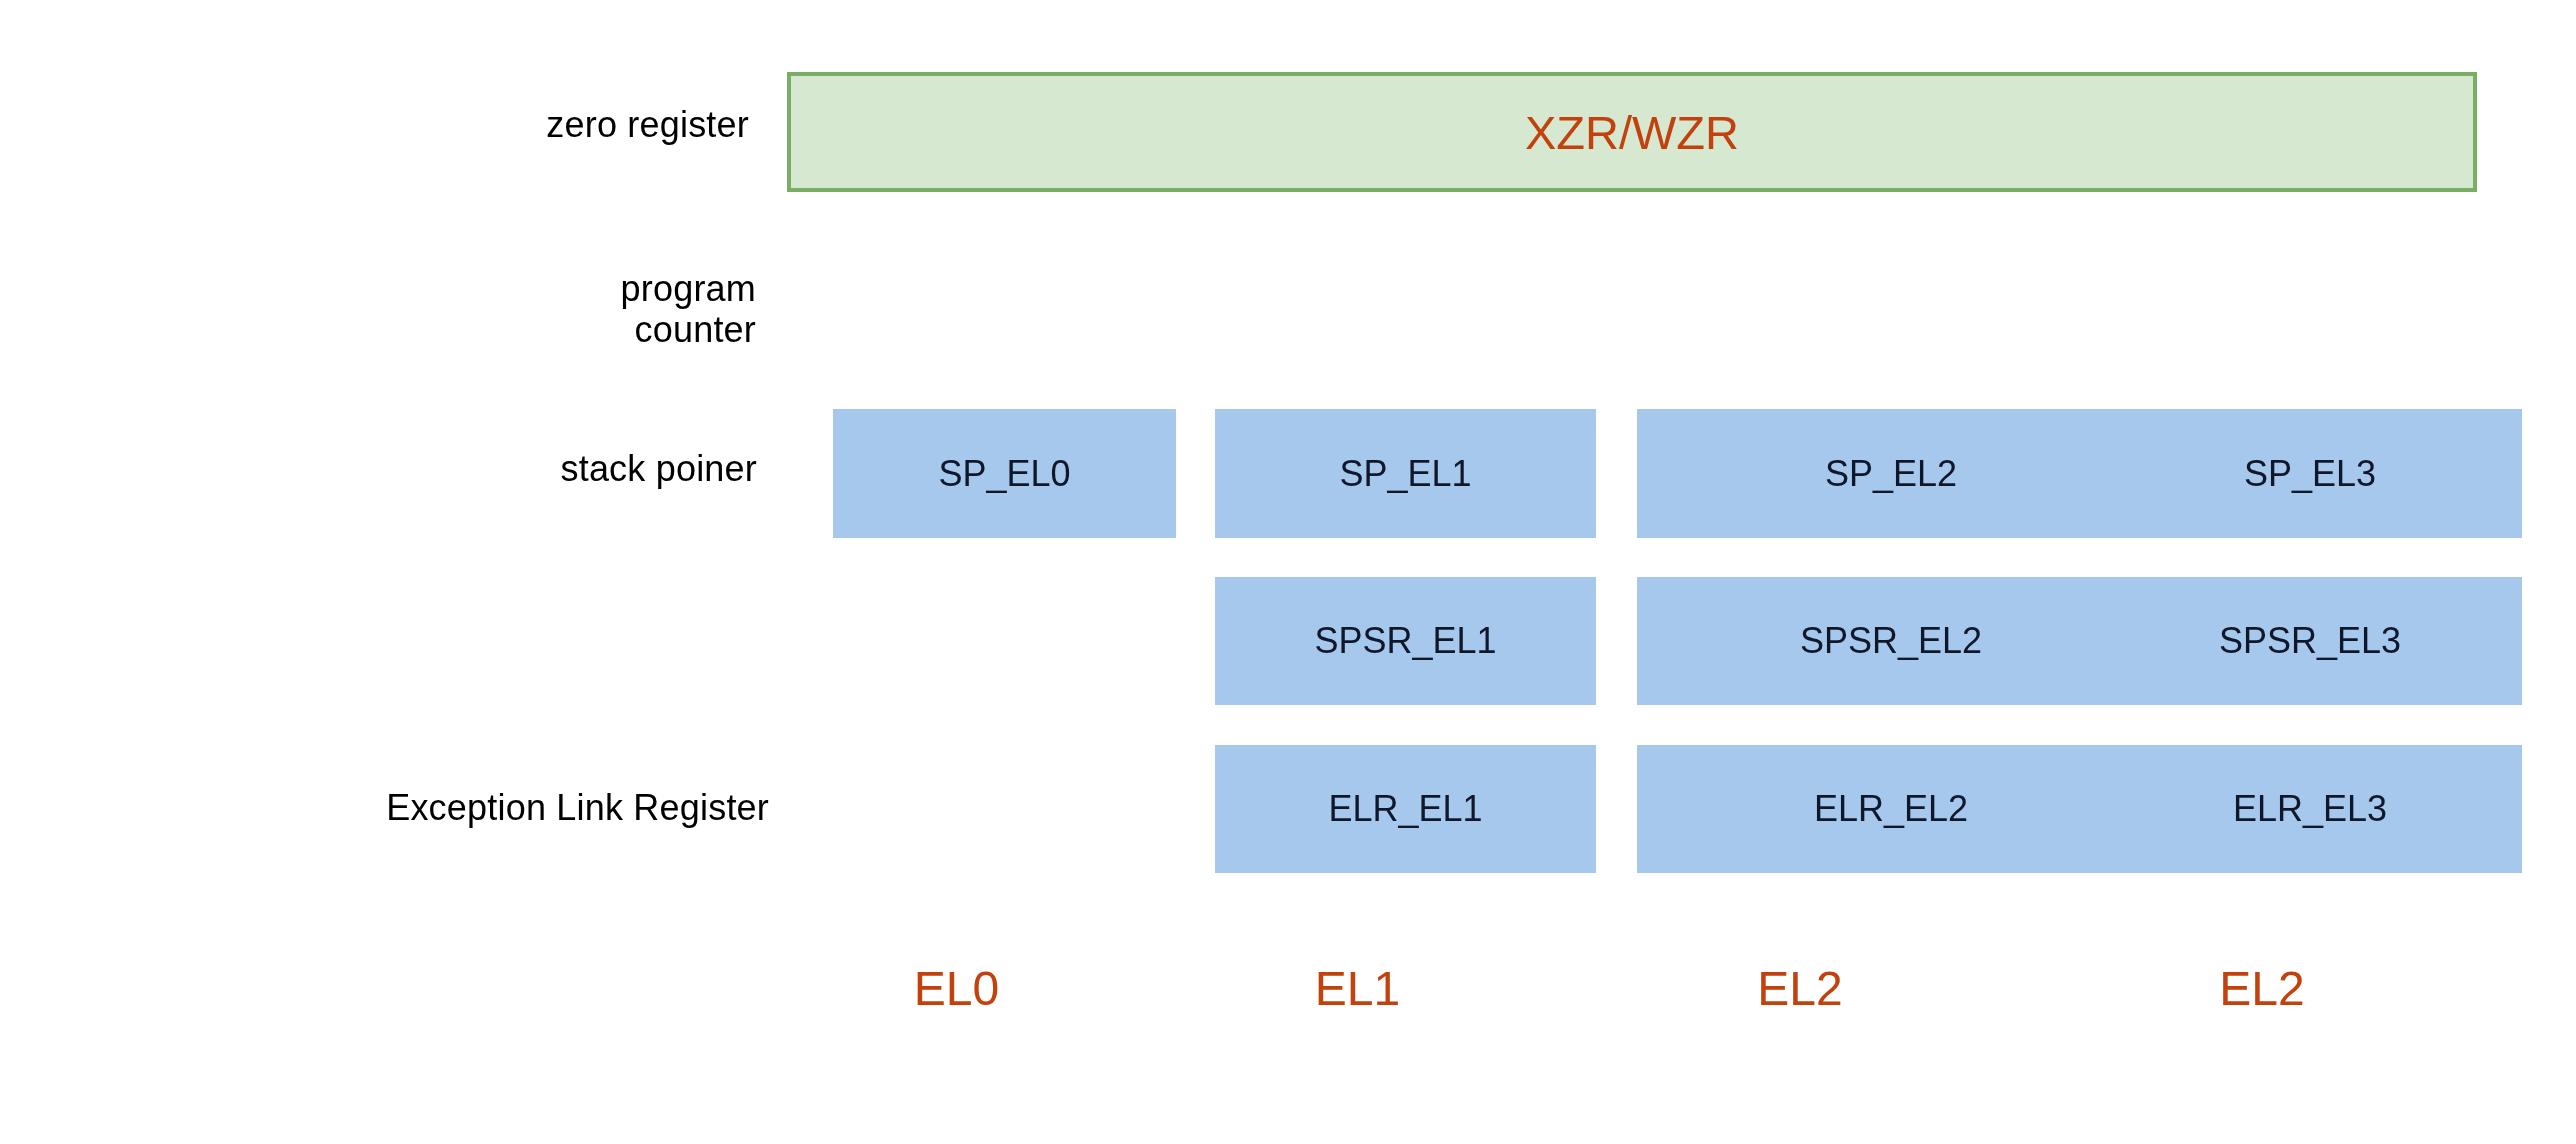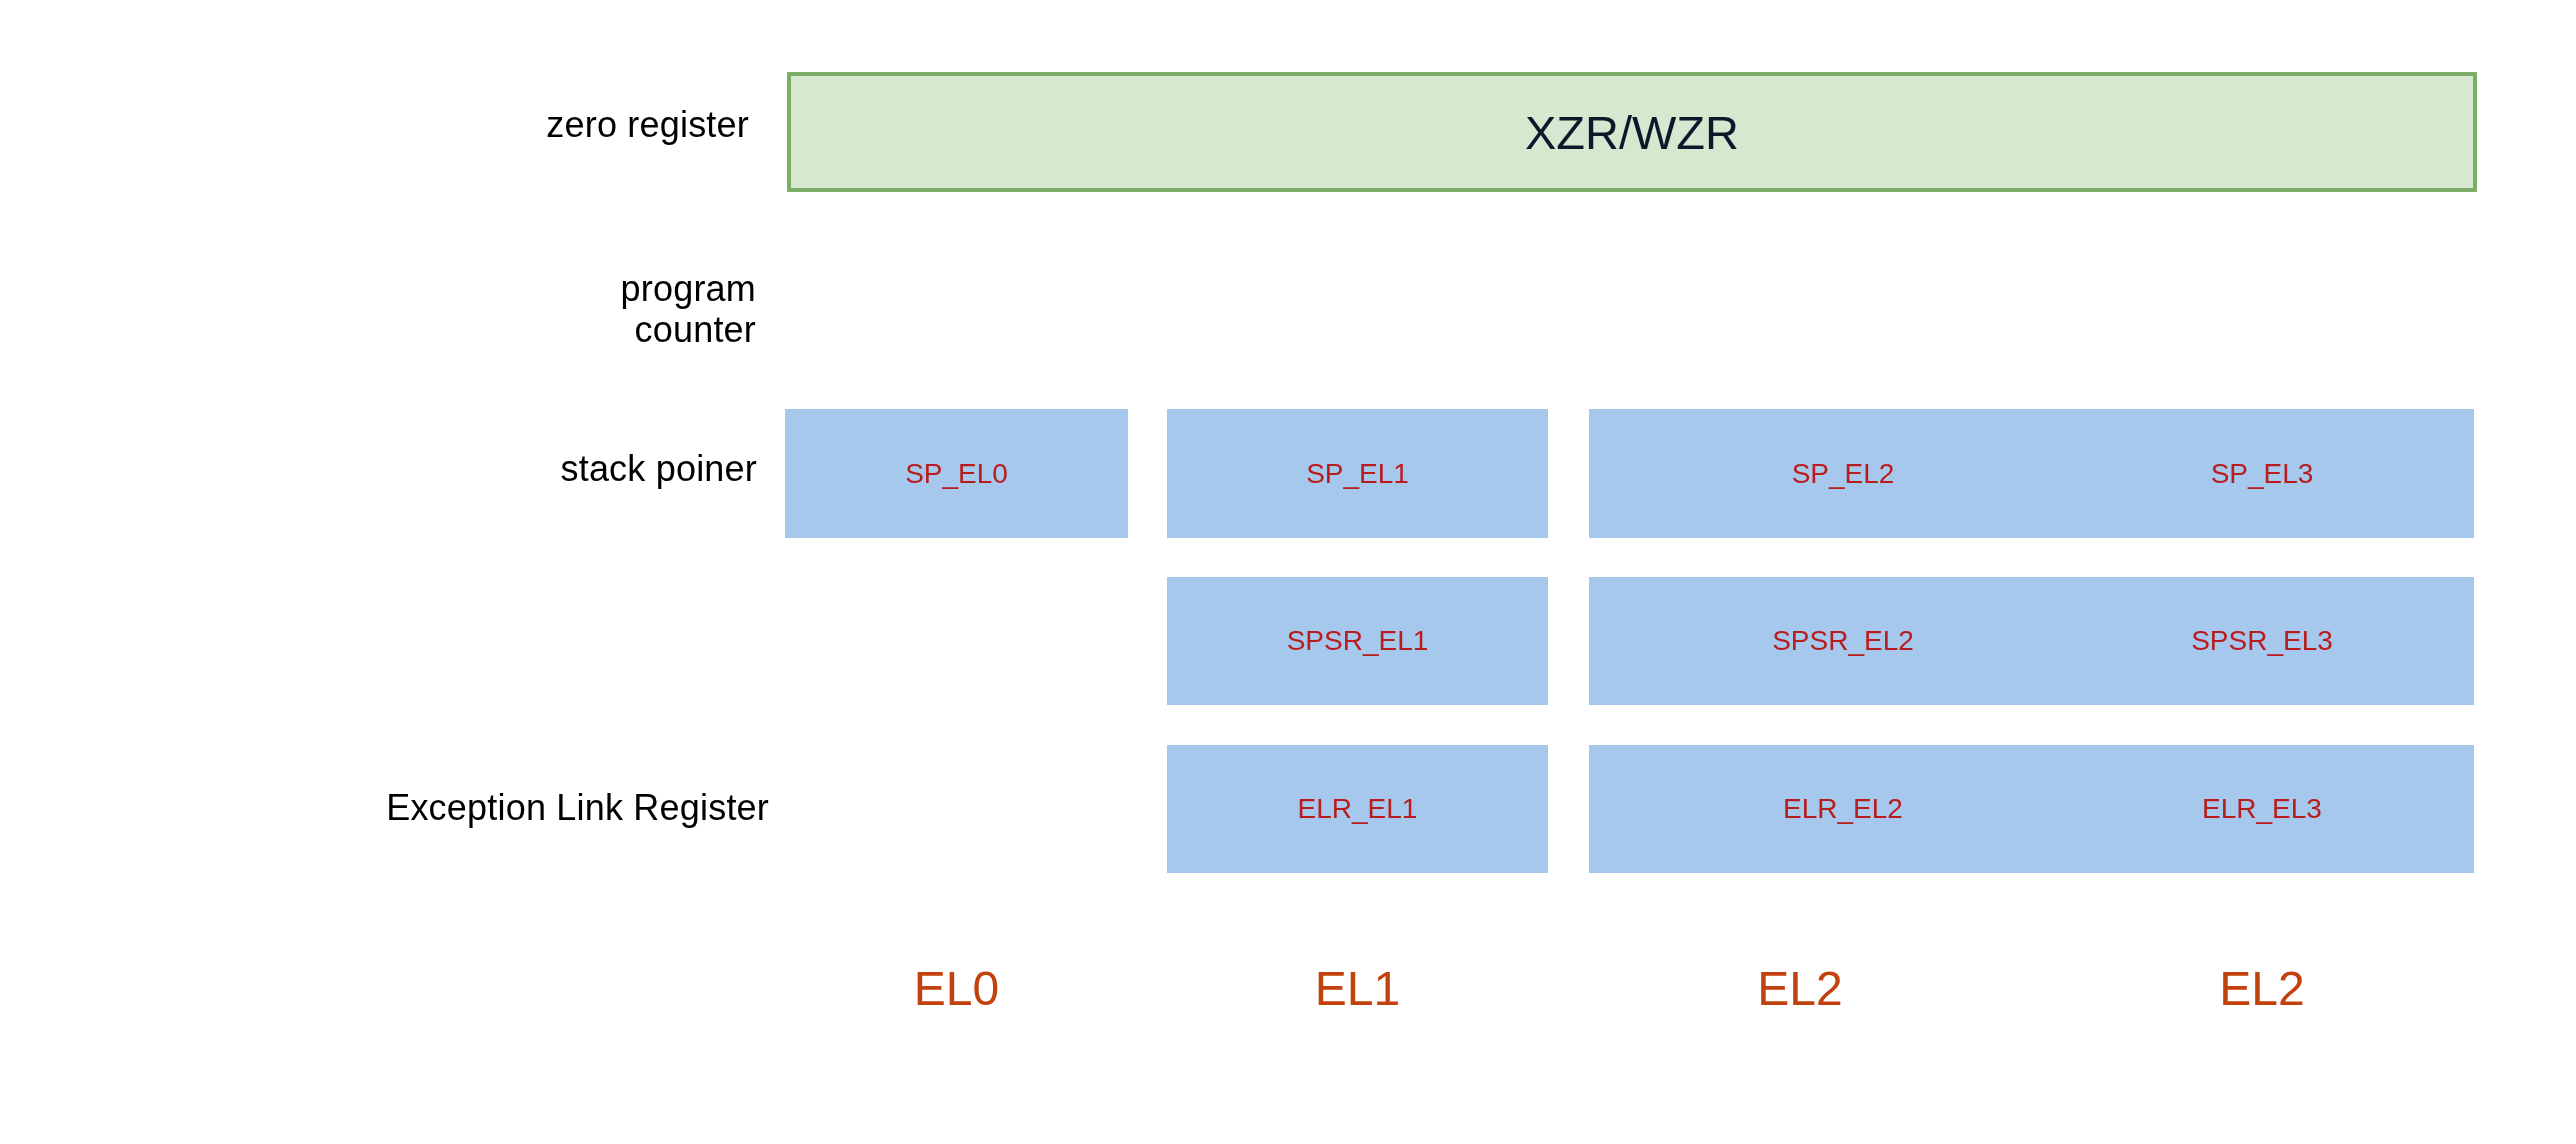--- a/index.html
+++ b/index.html
@@ -43,35 +43,36 @@
   
   .green-box {
     position: absolute;
     background: #d7e8d0;
     border: 4.2px solid #7aad65;
     box-sizing: border-box;
     display: flex;
     align-items: center;
     justify-content: center;
     font-size: 47px;
-    color: #0f172a;
+    color: #c2410c;
   }
   .gb-xzr { left: 787px; top: 72px;  width: 1690px; height: 120px; }
   .gb-pc  { left: 787px; top: 221px; width: 1690px; height: 119px; }
 
   
   .blue-box {
     position: absolute;
     background: #a6c8ed;
     box-sizing: border-box;
     display: flex;
     align-items: center;
     justify-content: center;
-    font-size: 28px;
-    color: #b91c1c;
+    font-size: 36px;
+    color: #0f172a;
+    margin-left: 48px;
   }
   
   .col-0 { left: 785px;  width: 343px; }
   .col-1 { left: 1167px; width: 381px; }
   .col-2 { left: 1589px; width: 508px; }
   .col-3 { left: 2050px; width: 424px; }
   
   .row-sp   { top: 409px; height: 129px; }
   .row-spsr { top: 577px; height: 128px; }
   .row-elr  { top: 745px; height: 128px; }

